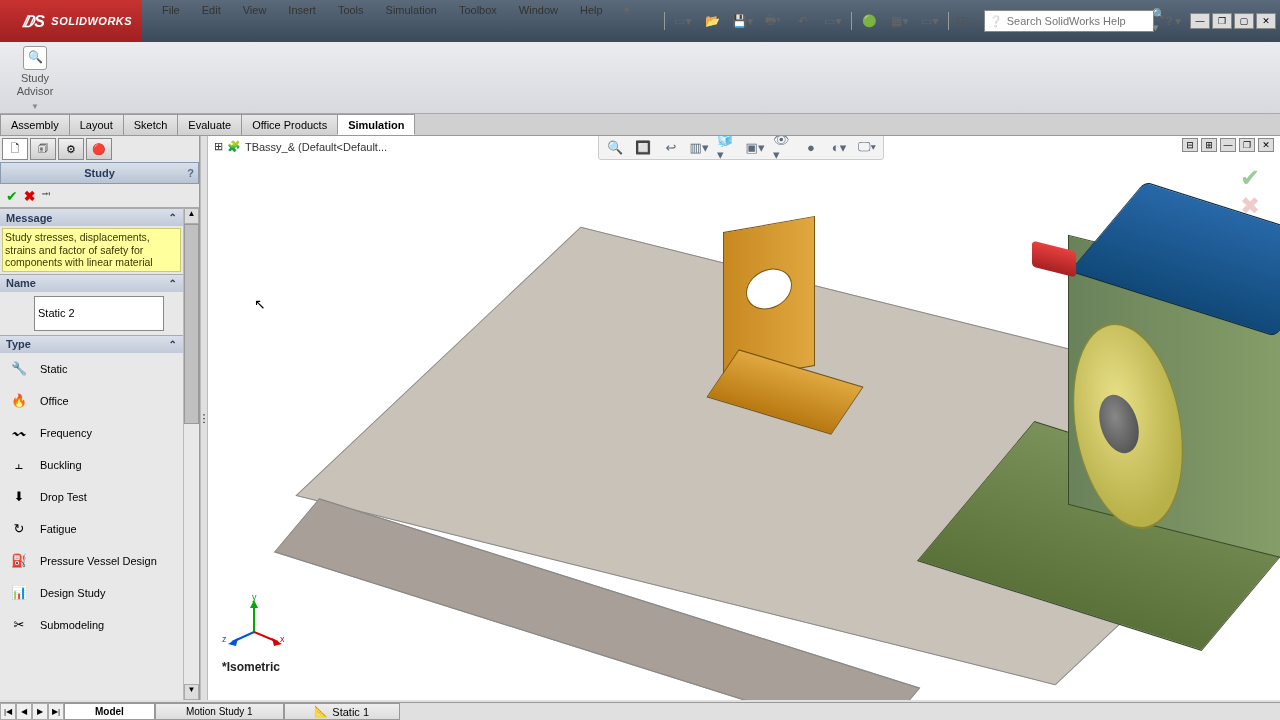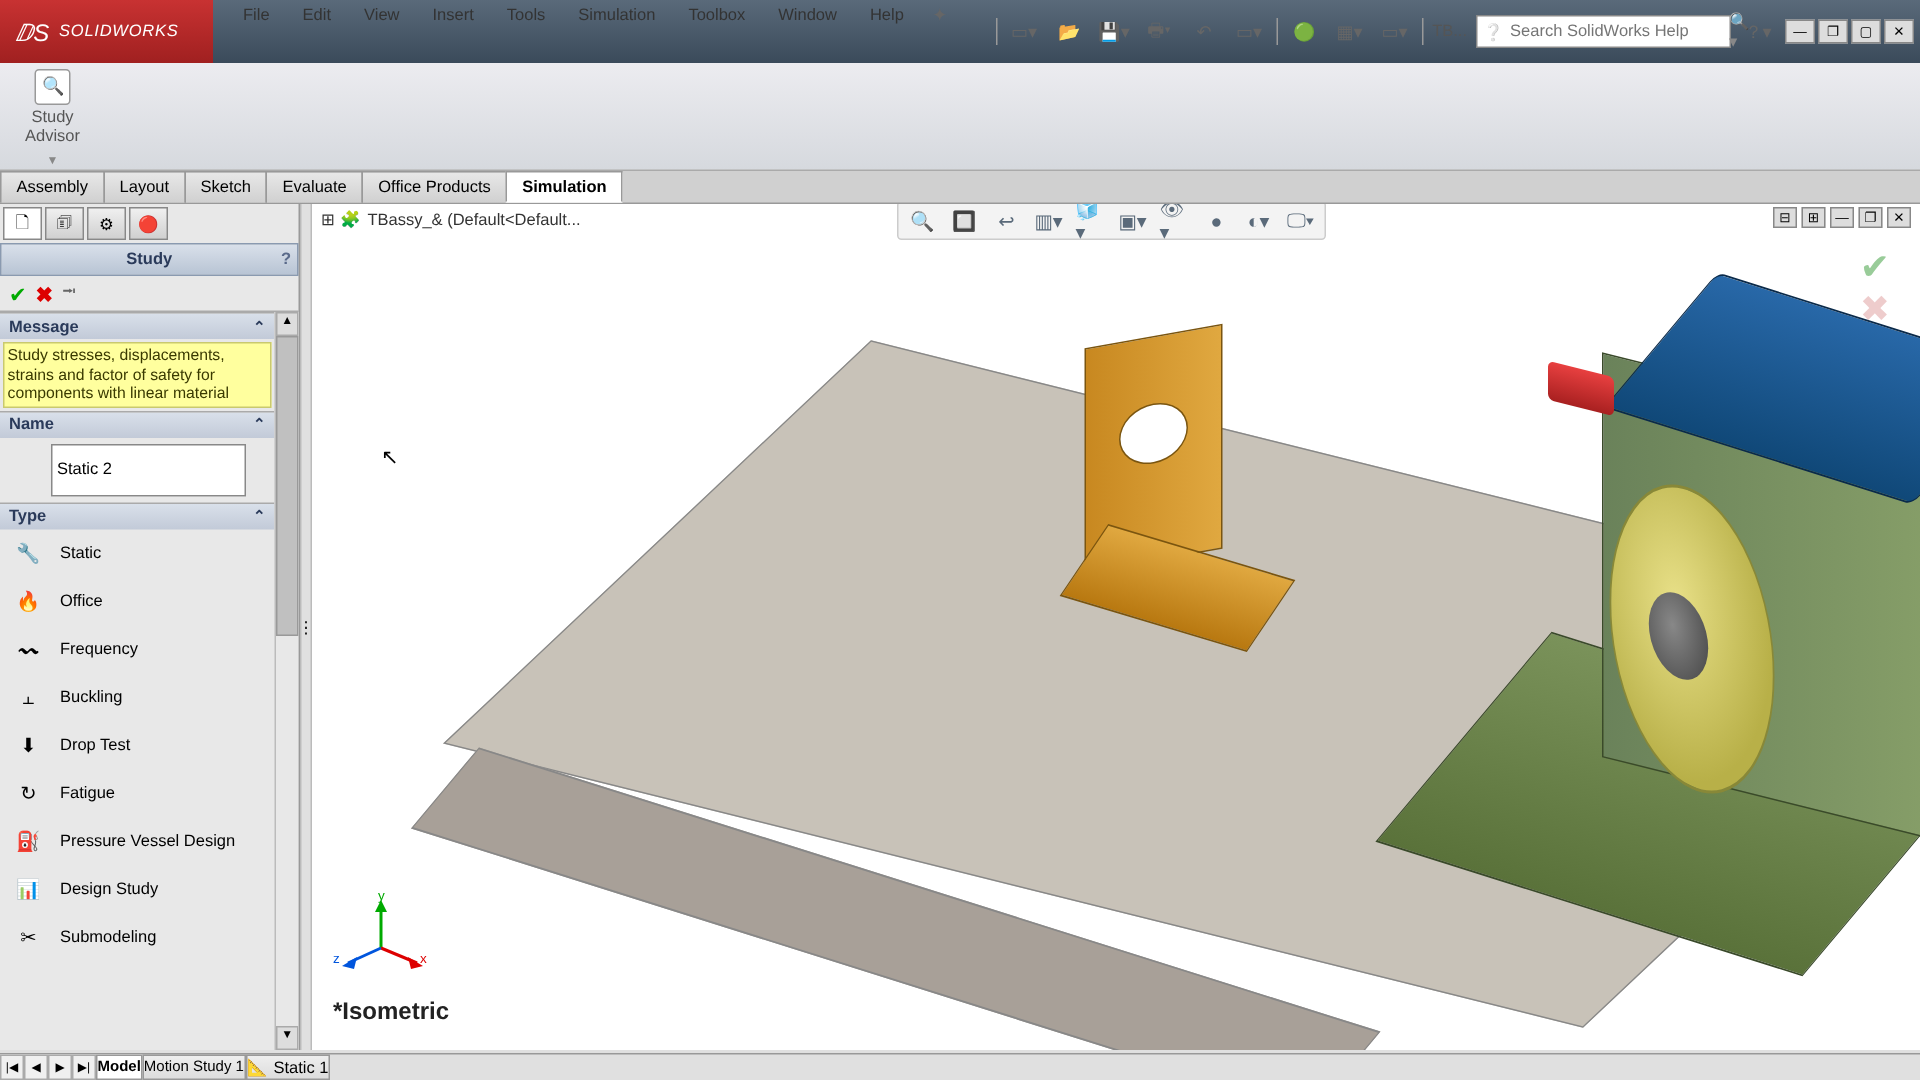--- a/index.html
+++ b/index.html
@@ -1,20 +1,20 @@
 <!DOCTYPE html>
 <html><head>
 <meta charset="utf-8">
 <style>
 * { margin: 0; padding: 0; box-sizing: border-box; font-family: "Segoe UI", Tahoma, sans-serif; font-size: 11px; }
 body { width: 1280px; height: 720px; background: #e0e0e0; overflow: hidden; position: relative; }
 
 
 .titlebar { height: 42px; background: linear-gradient(#5a6a7a 0%, #3a4a5a 100%); display: flex; align-items: center; }
-.logo-area { width: 142px; height: 42px; background: linear-gradient(#c83232 0%, #a02020 100%); display: flex; align-items: center; color: #fff; font-weight: normal; font-style: italic; font-size: 12px; padding-left: 10px; letter-spacing: 0.5px; }
+.logo-area { width: 142px; height: 42px; background: linear-gradient(#c83232 0%, #a02020 100%); display: flex; align-items: center; color: #fff; font-weight: bold; font-style: italic; font-size: 12px; padding-left: 22px; letter-spacing: 0.5px; }
 .logo-ds { font-size: 16px; margin-right: 6px; }
 .menubar { display: flex; height: 100%; align-items: flex-start; padding-left: 10px; gap: 2px; }
 .menu-item { color: #333; padding: 4px 10px; cursor: default; }
 .menubar-right { margin-left: auto; display: flex; align-items: center; gap: 6px; padding-right: 4px; }
 .toolbar-icon { width: 24px; height: 20px; display: flex; align-items: center; justify-content: center; color: #666; font-size: 12px; }
 .toolbar-sep { width: 1px; height: 18px; background: #999; }
 .search-box { width: 170px; height: 22px; background: #fff; border: 1px solid #888; display: flex; align-items: center; padding: 0 4px; color: #888; gap: 4px; }
 .search-box input { border: none; outline: none; flex: 1; font-size: 11px; color: #888; background: transparent; }
 .win-controls { display: flex; gap: 2px; }
 .win-btn { width: 20px; height: 16px; border: 1px solid #888; background: #ddd; font-size: 9px; display: flex; align-items: center; justify-content: center; }
@@ -61,41 +61,41 @@
 .model-breadcrumb { position: absolute; top: 4px; left: 6px; font-size: 11px; color: #333; display: flex; align-items: center; gap: 4px; }
 .hud-toolbar { position: absolute; top: -2px; left: 390px; height: 26px; display: flex; align-items: center; gap: 8px; background: rgba(240,240,240,0.8); padding: 2px 6px; border: 1px solid #ccc; border-radius: 3px; }
 .hud-ic { width: 20px; height: 20px; display: flex; align-items: center; justify-content: center; color: #5a6a7a; font-size: 13px; }
 .hud-right { position: absolute; top: 2px; right: 6px; display: flex; gap: 3px; }
 .hud-right .win-btn { width: 16px; height: 14px; }
 .confirm-check { position: absolute; top: 28px; right: 20px; font-size: 24px; color: #9c9; }
 .confirm-x { position: absolute; top: 56px; right: 20px; font-size: 24px; color: #ecc; }
 .cursor-arrow { position: absolute; top: 160px; left: 46px; font-size: 14px; }
 
 .triad { position: absolute; bottom: 52px; left: 20px; width: 56px; height: 50px; }
-.view-label { position: absolute; bottom: 16px; left: 14px; font-weight: bold; font-size: 16px; color: #222; }
+.view-label { position: absolute; bottom: 26px; left: 14px; font-weight: bold; font-size: 12px; color: #222; }
 
 
 .model3d { position: absolute; top: 40px; left: 230px; width: 840px; height: 480px; }
 .baseplate { position: absolute; top: 110px; left: 0; width: 760px; height: 340px; background: #c8c2b8; transform: skewY(14deg) skewX(-40deg); border: 1px solid #888; }
 .baseplate-edge { position: absolute; top: 155px; left: -1px; width: 760px; height: 54px; background: #a8a098; transform: skewX(-40deg) skewY(14deg) translateY(262px); border: 1px solid #888; }
 .bracket-v { position: absolute; top: 48px; left: 285px; width: 92px; height: 150px; background: linear-gradient(90deg,#c88820,#e0a840); border: 1px solid #7a5510; transform: skewY(-10deg); }
 .bracket-hole { position: absolute; top: 44px; left: 22px; width: 46px; height: 40px; border-radius: 50%; background: #fff; border: 1px solid #7a5510; }
 .bracket-h { position: absolute; top: 192px; left: 272px; width: 150px; height: 48px; background: linear-gradient(#e0a840,#b87810); border: 1px solid #7a5510; transform: skewX(-34deg) skewY(14deg); }
 .gearbox-base { position: absolute; top: 290px; left: 500px; width: 360px; height: 140px; background: linear-gradient(#7a925a, #5a723a); transform: skewX(-40deg) skewY(14deg); border: 1px solid #3a4a2a; }
 .gearbox-body { position: absolute; top: 90px; left: 630px; width: 250px; height: 270px; background: linear-gradient(90deg,#6a825a,#8aa26a); transform: skewY(14deg); border: 1px solid #3a4a2a; }
 .gearbox-lid { position: absolute; top: 38px; left: 642px; width: 260px; height: 90px; background: linear-gradient(#2868a8, #104878); transform: skewX(-40deg) skewY(14deg); border: 1px solid #0a2a4a; border-radius: 6px; }
 .flange { position: absolute; top: 150px; left: 590px; width: 200px; height: 200px; border-radius: 50%; background: radial-gradient(circle at 40% 40%, #e8e088, #b8b048 70%); border: 2px solid #888838; transform: scaleX(0.55) skewY(14deg); }
 .hub { position: absolute; top: 220px; left: 648px; width: 66px; height: 56px; border-radius: 50%; background: radial-gradient(circle at 40% 40%, #888, #444); transform: scaleX(0.6) skewY(14deg); }
 .shaft1 { position: absolute; top: 70px; left: 594px; width: 44px; height: 26px; background: linear-gradient(#e84040,#a82020); border-radius: 4px; transform: skewY(14deg); }
 
 
 .bottom-bar { position: absolute; bottom: 0; left: 0; right: 0; height: 18px; background: #e0e0e0; border-top: 1px solid #999; display: flex; align-items: stretch; }
 .vcr { display: flex; }
 .vcr-btn { width: 16px; border: 1px solid #aaa; background: #f0f0f0; font-size: 8px; display: flex; align-items: center; justify-content: center; }
-.btab { padding: 2px 0; border: 1px solid #999; background: linear-gradient(#eee,#ddd); font-size: 10px; display: flex; align-items: center; gap: 4px; }
+.btab { padding: 2px 30px; border: 1px solid #999; background: linear-gradient(#eee,#ddd); font-size: 10px; display: flex; align-items: center; gap: 4px; }
 .btab.active { background: #fff; font-weight: bold; }
 
 .panel-vscroll { width: 16px; background: #e8e8e8; border-left: 1px solid #bbb; display:flex; flex-direction:column; }
 .vs-arrow { height: 16px; background: #ddd; border: 1px solid #aaa; font-size: 8px; text-align: center; }
 .vs-thumb { height: 200px; background: #c0c0c0; border: 1px solid #999; margin-top: 0; }
 .split-handle { width: 8px; background: #e0e0e0; border-left:1px solid #bbb; border-right:1px solid #bbb; display: flex; align-items:center; justify-content:center; }
 </style>
 </head>
 <body>
 

